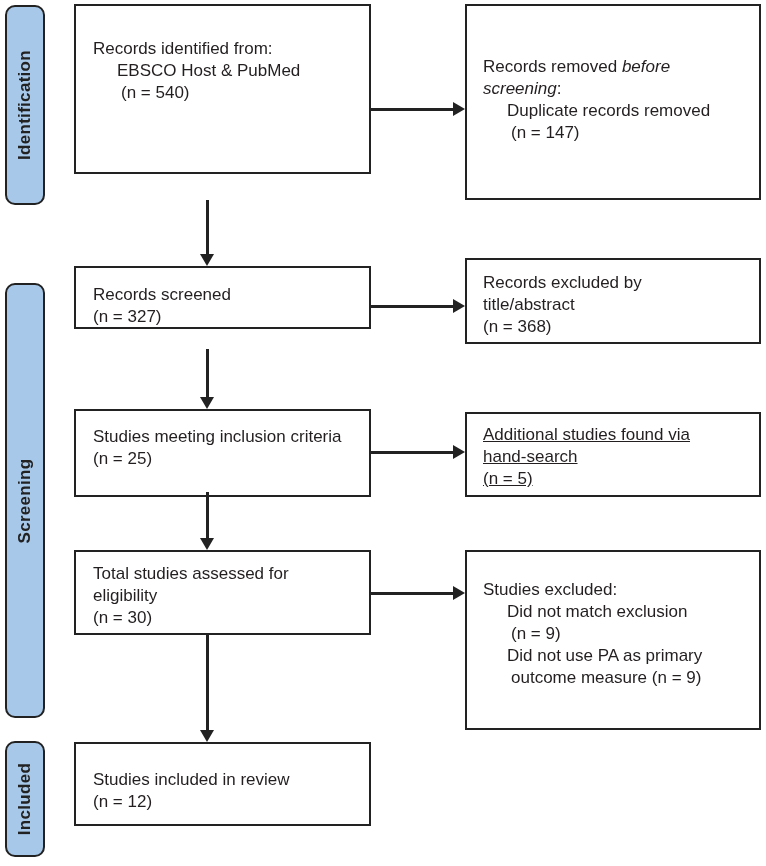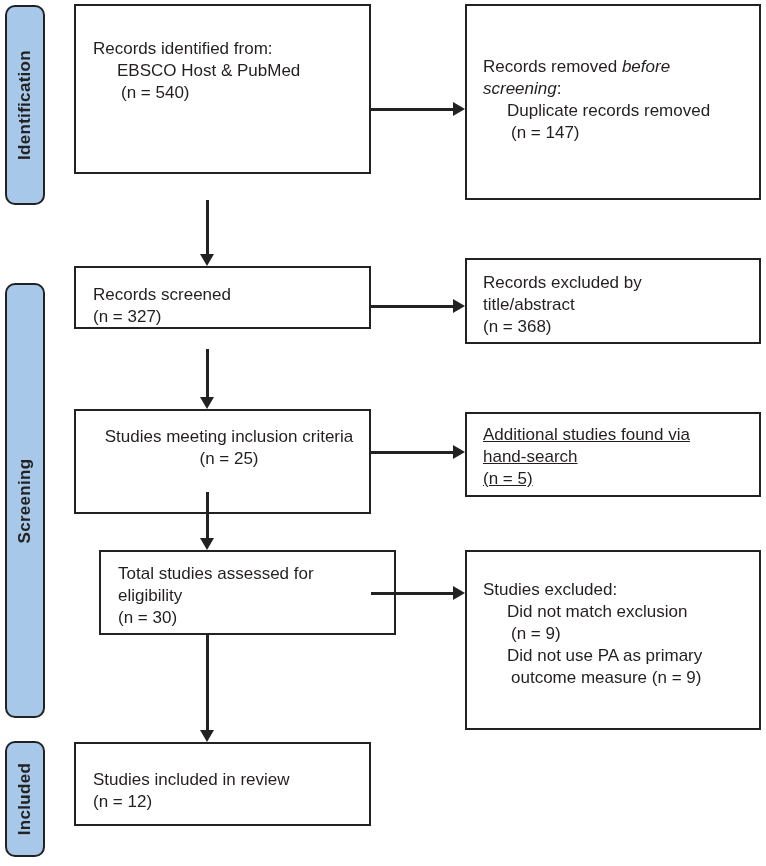--- a/index.html
+++ b/index.html
@@ -55,23 +55,23 @@
   .in1  { margin-left: 24px; }  
   .in1b { margin-left: 28px; }  
 
   .col-left  { left: 74px;  width: 297px; padding-left: 17px; padding-right: 4px; }
   .col-right { left: 465px; width: 296px; padding-left: 16px; padding-right: 4px; }
 
   .box-identified        { top: 4px;   height: 170px; padding-top: 32px; }
   .box-removed           { top: 4px;   height: 196px; padding-top: 50px; }
   .box-screened          { top: 266px; height: 63px;  padding-top: 16px; }
   .box-excluded-title    { top: 258px; height: 86px;  padding-top: 12px; }
-  .box-inclusion         { top: 409px; height: 105px;  padding-top: 15px; text-align: center; }
+  .box-inclusion         { top: 409px; height: 88px;  padding-top: 15px; }
   .box-hand-search       { top: 412px; height: 85px;  padding-top: 10px; text-decoration: underline; }
-  .box-assessed          { top: 550px; height: 85px;  padding-top: 11px; margin-left: 25px; }
+  .box-assessed          { top: 550px; height: 85px;  padding-top: 11px; }
   .box-studies-excluded  { top: 550px; height: 180px; padding-top: 27px; }
   .box-included-review   { top: 742px; height: 84px; padding-top: 25px; }
 
   
   .varrow {
     position: absolute;
     width: 14px;
     display: flex;
     flex-direction: column;
     align-items: center;

